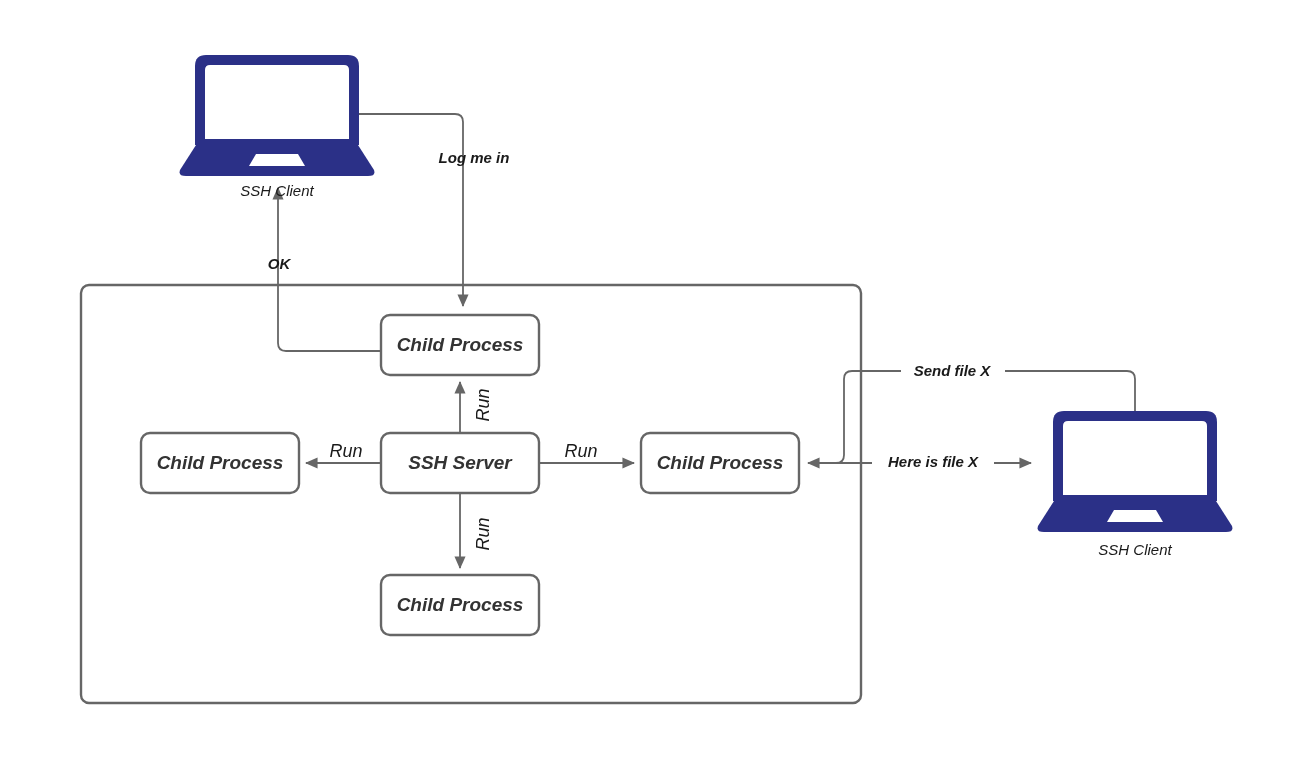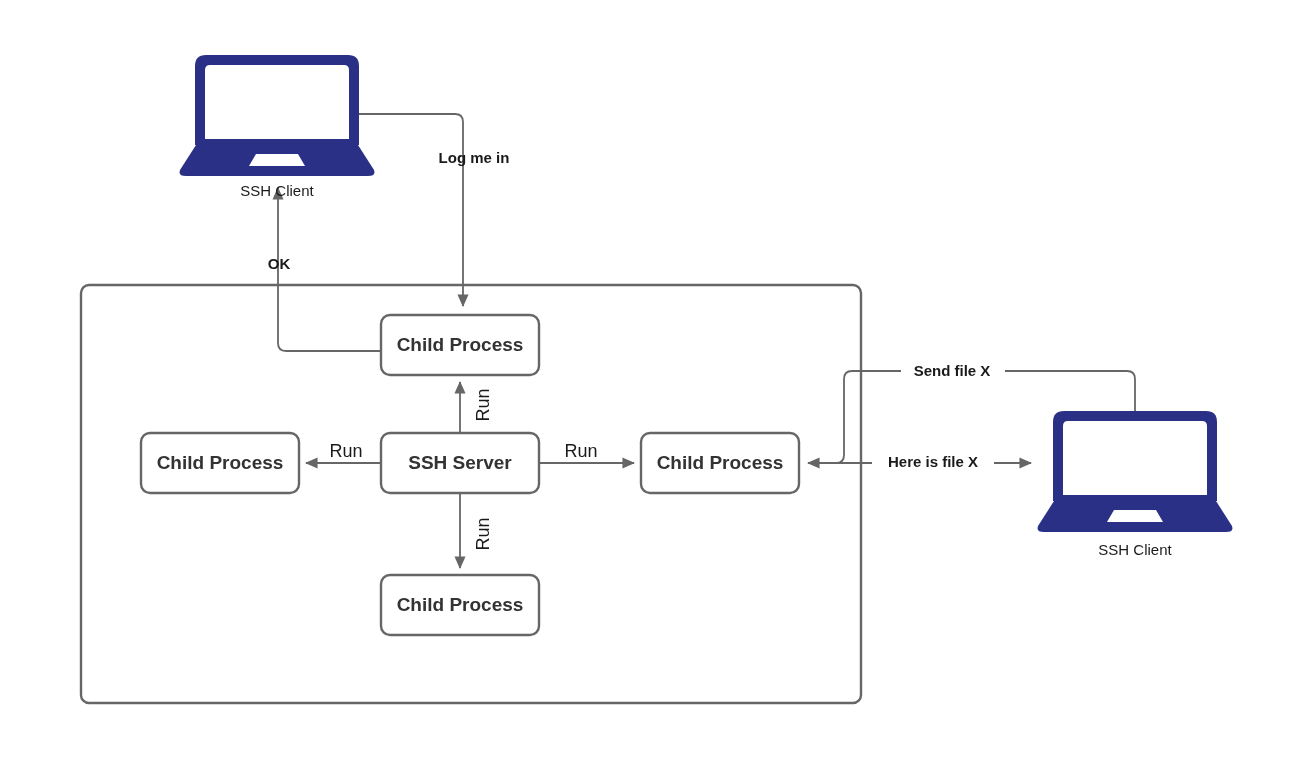--- a/index.html
+++ b/index.html
@@ -12,20 +12,21 @@
     font-family: "Liberation Sans", sans-serif;
     width: 1312px;
     height: 759px;
     overflow: hidden;
   }
   #canvas {
     position: relative;
     width: 1312px;
     height: 535px;
     background: #ffffff;
+    font-style: italic;
   }
   svg#diagram {
     position: absolute;
     left: 0;
     top: 0;
     width: 1312px;
     height: 759px;
   }
   .node-text {
     font-family: "Liberation Sans", sans-serif;

